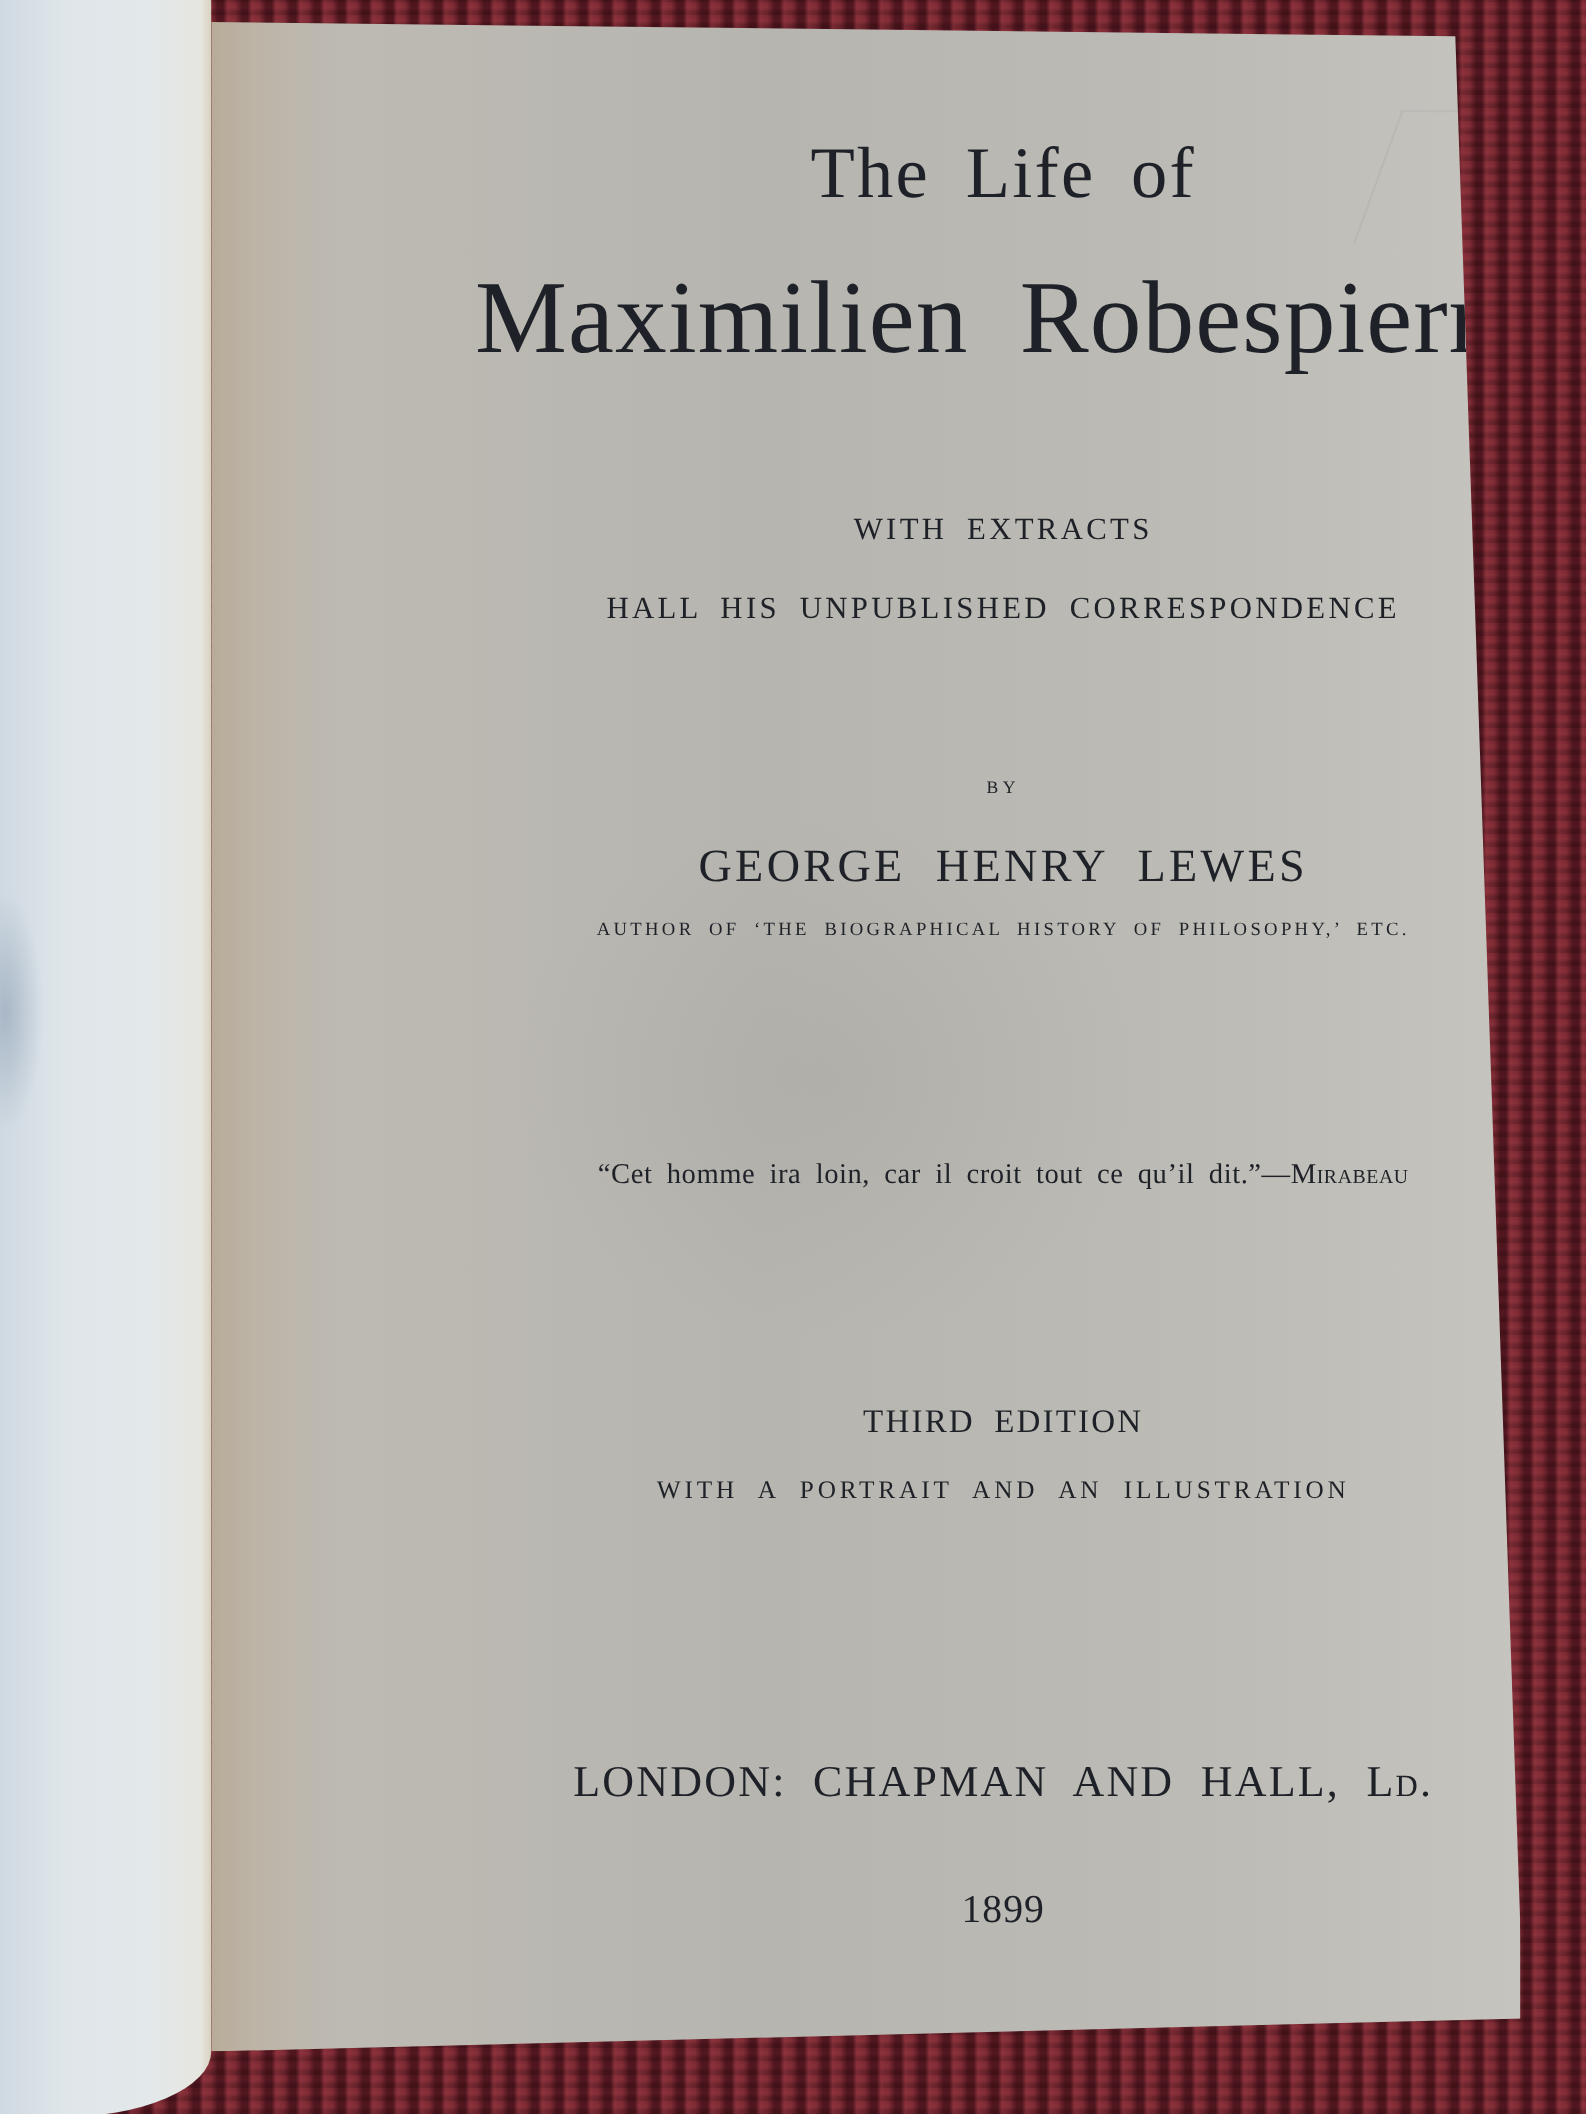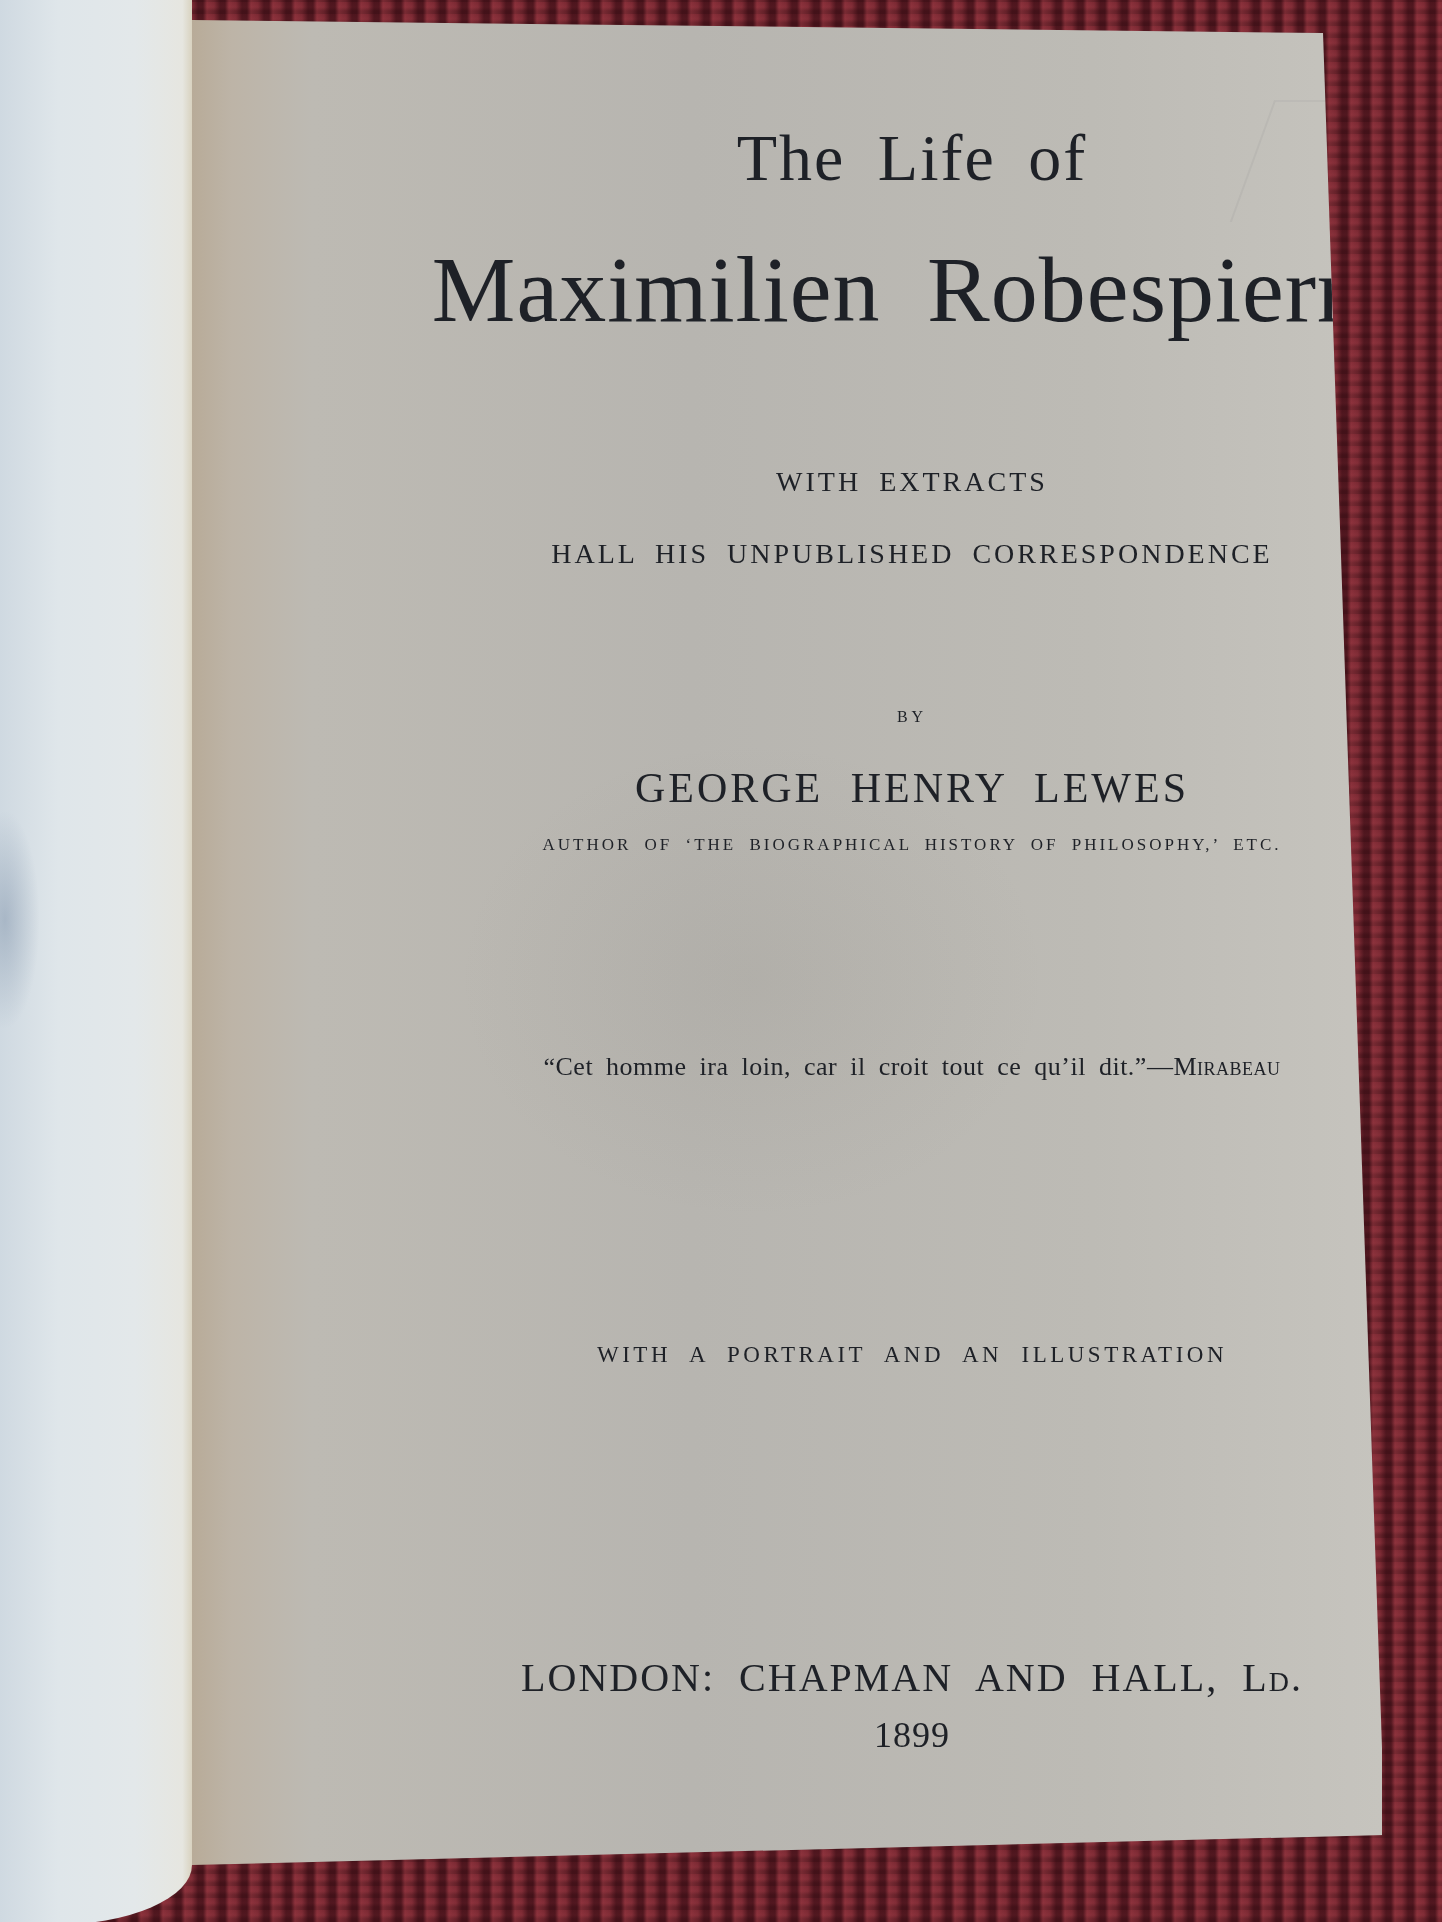--- a/index.html
+++ b/index.html
@@ -35,21 +35,21 @@
   .title-line2 { top: 215px; font-size: 94px; letter-spacing: 1px; word-spacing: 22px; }
   .subtitle-1 { top: 446px; font-size: 28px; letter-spacing: 3px; word-spacing: 8px; text-align: center; }
   .subtitle-2 { top: 518px; font-size: 28px; letter-spacing: 3px; word-spacing: 8px; }
   .by-label { top: 688px; font-size: 16px; letter-spacing: 4px; }
   .author-name { top: 744px; font-size: 42px; letter-spacing: 3px; word-spacing: 14px; }
   .author-credit { top: 815px; font-size: 17px; letter-spacing: 3px; word-spacing: 6px; }
   .epigraph { top: 1032px; font-size: 26px; letter-spacing: 0.5px; word-spacing: 6px; }
   .epigraph .attrib { font-variant: small-caps; letter-spacing: 0.5px; }
   .edition { top: 1256px; font-size: 30px; letter-spacing: 2px; word-spacing: 8px; }
   .illustrations { top: 1322px; font-size: 23px; letter-spacing: 3.5px; word-spacing: 10px; }
-  .publisher { top: 1634px; font-size: 40px; letter-spacing: 2px; word-spacing: 12px; }
+  .publisher { top: 1576px; font-size: 40px; letter-spacing: 2px; word-spacing: 12px; }
   .publisher .ld { font-variant: small-caps; }
   .year { top: 1694px; font-size: 36px; letter-spacing: 1px; }
   .pencil-mark {
     position: absolute; left: 1060px; top: 80px; width: 180px; height: 120px;
     border-left: 2px solid rgba(130,130,135,0.12); border-top: 2px solid rgba(130,130,135,0.10);
     transform: skewX(-20deg);
   }
 </style>
 </head>
 <body>
@@ -68,20 +68,21 @@
   <div class="text subtitle-2">HALL HIS UNPUBLISHED CORRESPONDENCE</div>
 
   <div class="text by-label">BY</div>
   <div class="text author-name">GEORGE HENRY LEWES</div>
   <div class="text epigraph">
     <span>“Cet homme ira loin, car il croit tout ce qu’il dit.”—</span><span class="attrib">Mirabeau</span>
   </div>
 
   <div class="text author-credit">AUTHOR OF ‘THE BIOGRAPHICAL HISTORY OF PHILOSOPHY,’ ETC.</div>
 
+  <div class="text edition">THIRD EDITION</div>
   <div class="text illustrations">WITH A PORTRAIT AND AN ILLUSTRATION</div>
 
   <div class="text publisher">
     <span>LONDON: CHAPMAN AND HALL,</span>
     <span class="ld">Ld.</span>
   </div>
   <div class="text year">1899</div>
 </div>
 
 </body></html>

